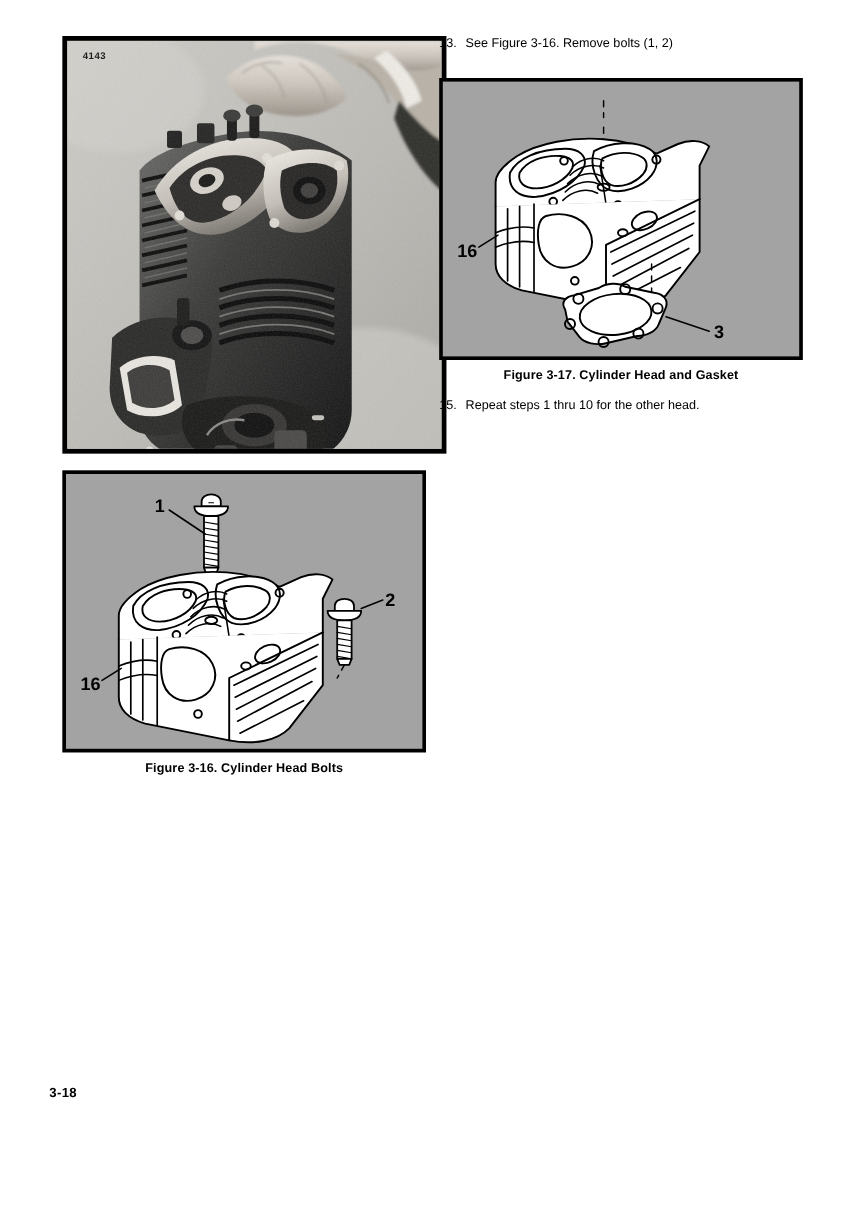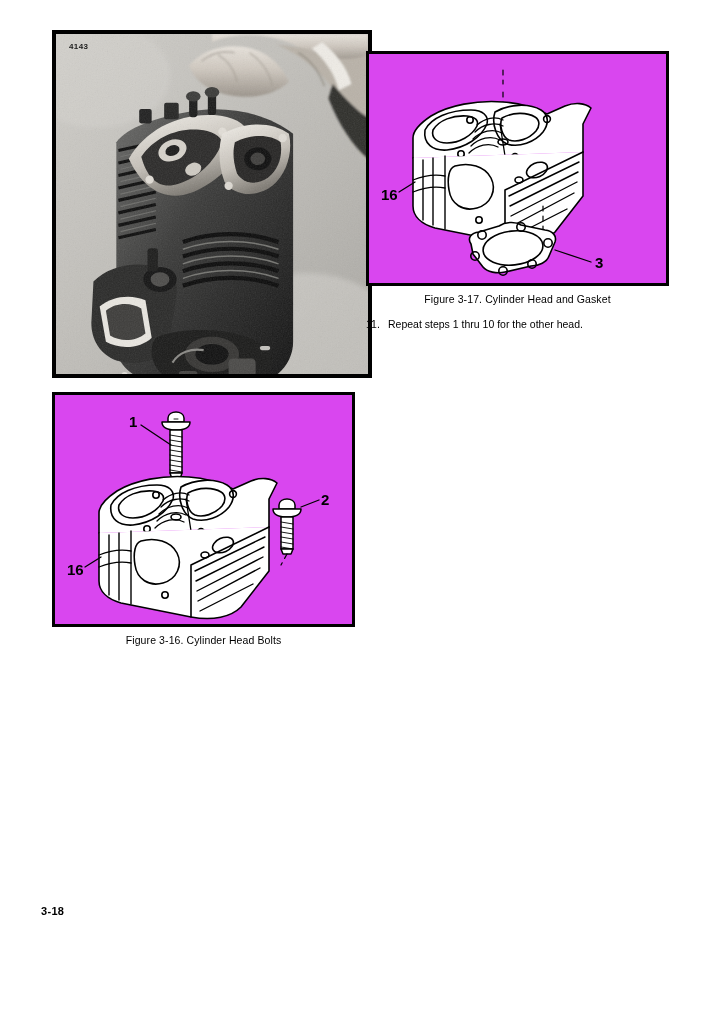--- a/index.html
+++ b/index.html
@@ -29,28 +29,28 @@
   .col-right {
     position: absolute;
     left: 366px;
     top: 30px;
     width: 303px;
   }
 
   
   .fig-frame {
     border: 3px solid #000;
-    background: #d946ef;
+    background: #a3a3a3;
     position: relative;
     box-sizing: border-box;
   }
   .fig-caption {
     text-align: center;
     font-size: 10.5px;
-    font-weight: normal;
+    font-weight: bold;
     letter-spacing: 0.1px;
     margin-top: 7px;
     color: #000;
   }
 
   
   .photo-frame {
     width: 320px;
     height: 348px;
     border: 4px solid #000;
@@ -382,20 +382,24 @@
           <path d="M46 162 L30 172" stroke-width="1.3"></path>
           <text x="12" y="180" font-family="Liberation Sans, sans-serif" font-size="15" fill="#000" stroke="none" font-weight="bold">16</text>
         </g>
       </svg>
     </div>
     <div class="fig-caption">Figure 3-16. Cylinder Head Bolts</div>
   </div>
 
   <div class="col-right">
 
+    <div class="step" style="margin-top:0;">
+      <div class="step-num">13.</div>
+      <div class="step-body nojust">See Figure 3-16. Remove bolts (1, 2)</div>
+    </div>
 
     <div class="fig-frame" style="width:303px;height:235px;margin-top:21px;">
       <svg class="art" width="297" height="229" viewBox="0 0 297 229">
         <g fill="none" stroke="#000" stroke-width="1.5" stroke-linejoin="round" stroke-linecap="round">
 
           <path d="M134 16 L134 30" stroke-dasharray="5 5" stroke-width="1.2"></path>
           <path d="M134 38 L134 56" stroke-dasharray="5 5" stroke-width="1.2"></path>
 
           <g stroke-width="1.6">
 
@@ -476,21 +480,21 @@
 
           <path d="M186 196 L222 208" stroke-width="1.3"></path>
           <text x="226" y="214" font-family="Liberation Sans, sans-serif" font-size="15" fill="#000" stroke="none" font-weight="bold">3</text>
         </g>
       </svg>
     </div>
     <div class="fig-caption">Figure 3-17. Cylinder Head and Gasket</div>
 
 
     <div class="step">
-      <div class="step-num">11.</div>
+      <div class="step-num">15.</div>
       <div class="step-body nojust">Repeat steps 1 thru 10 for the other head.</div>
     </div>
 
   </div>
 
   <div class="folio">3-18</div>
 
 </div>
 
 </body></html>

